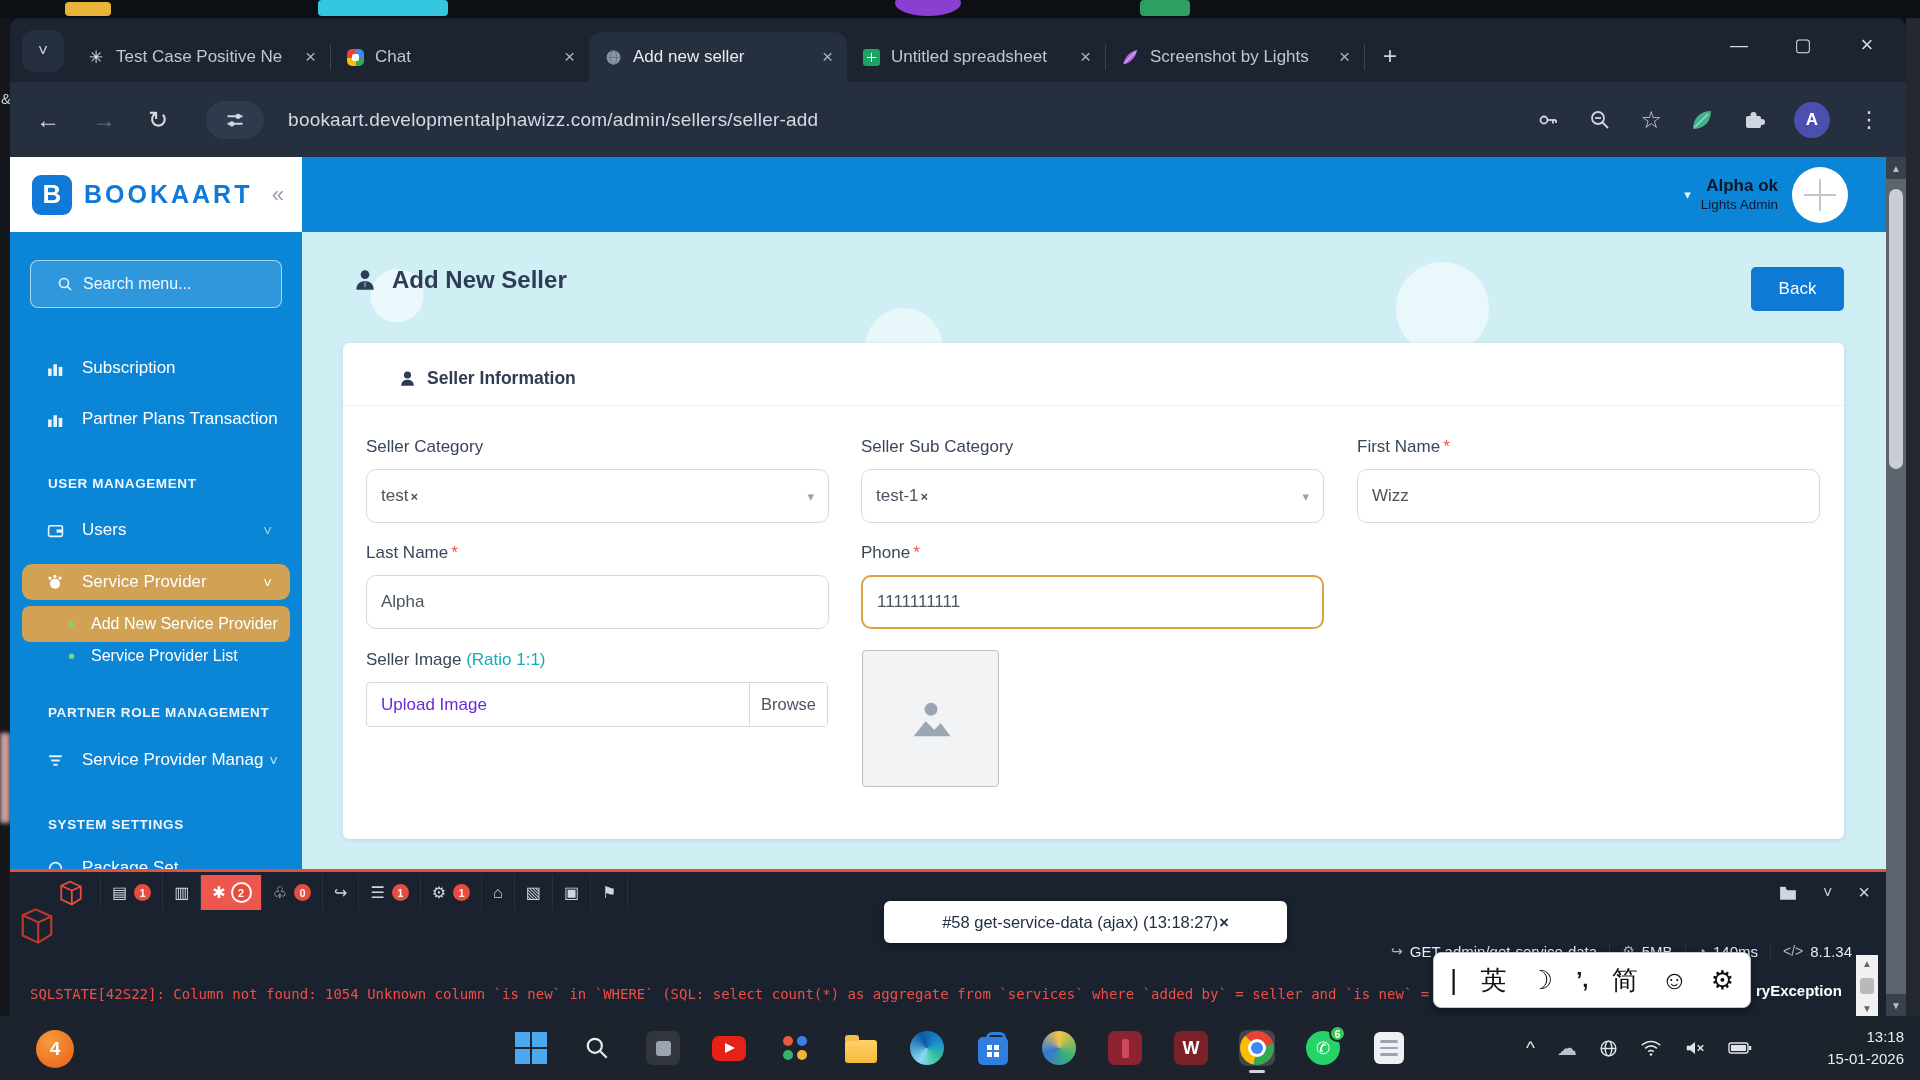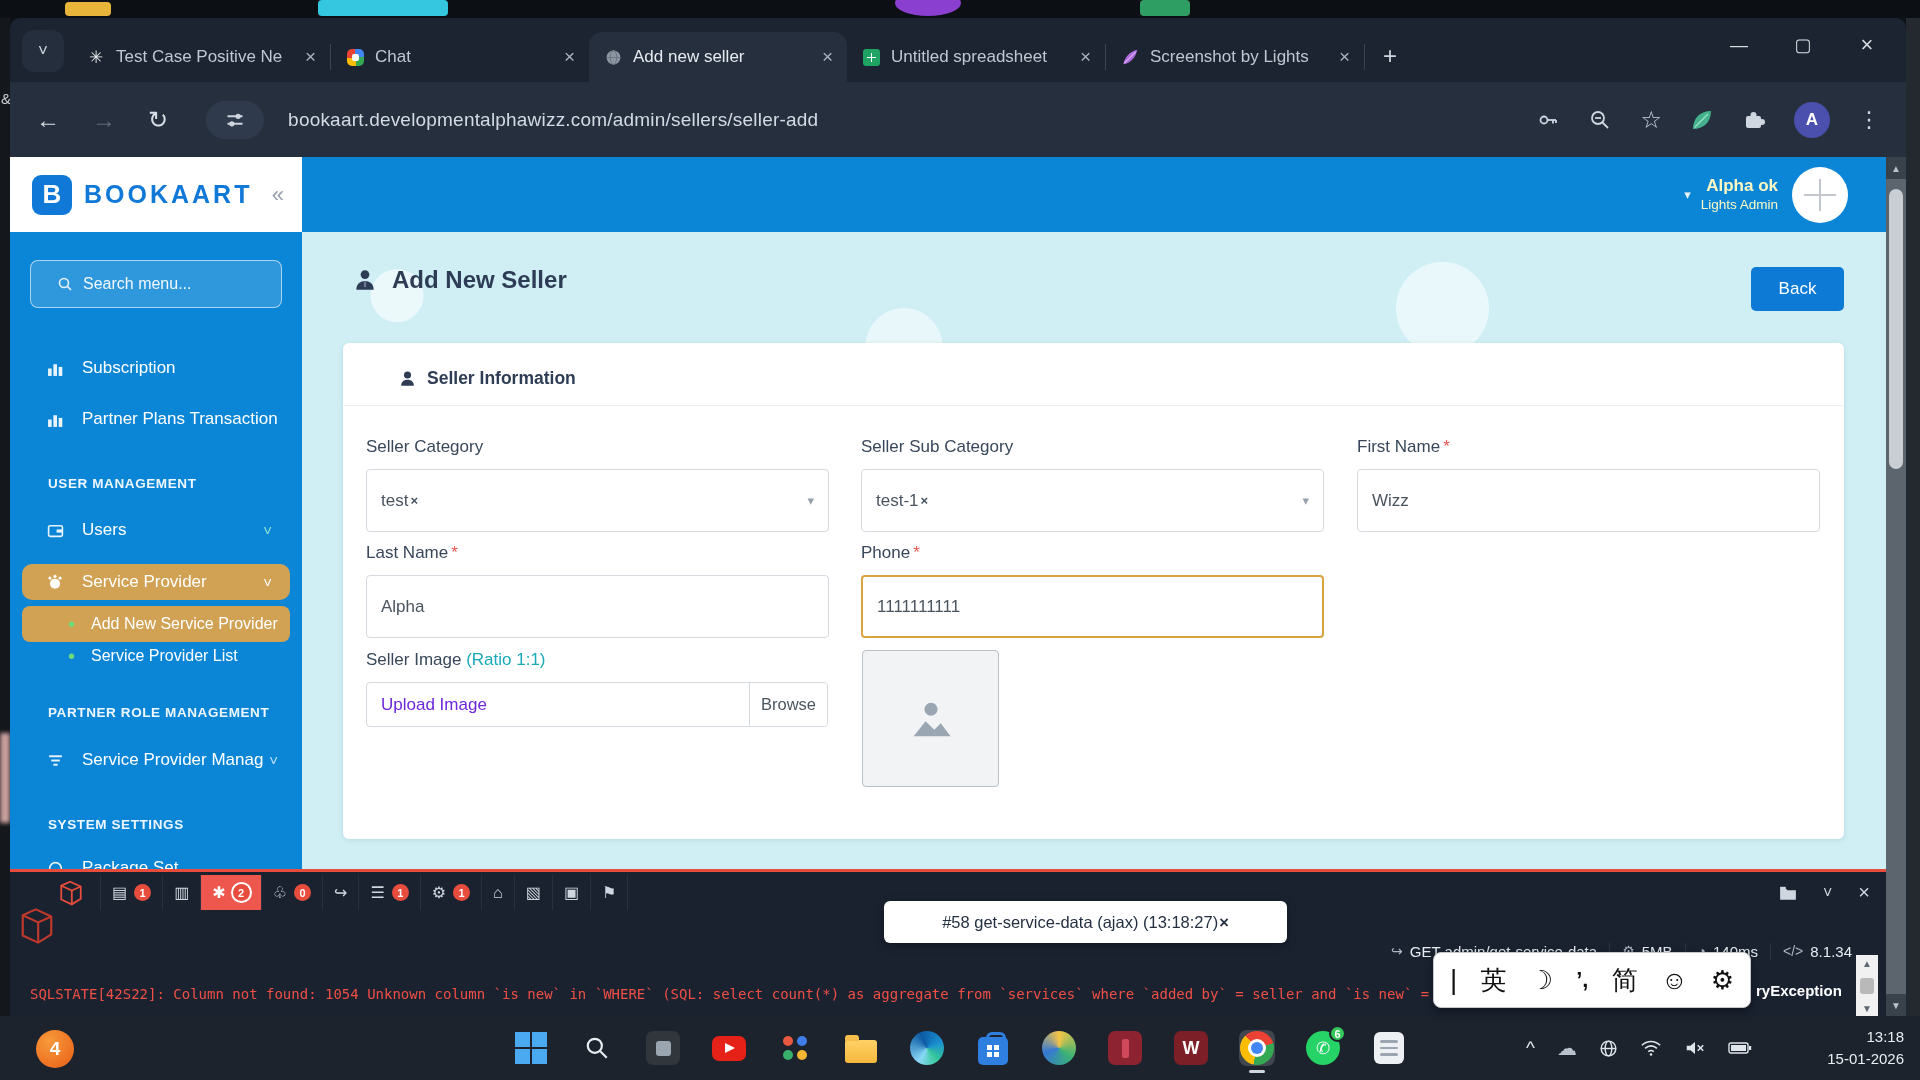--- a/index.html
+++ b/index.html
@@ -44,21 +44,21 @@
   .tb-ico{color:#cfd6e0;font-size:21px;display:flex;align-items:center}
   .avatar-a{width:36px;height:36px;border-radius:50%;background:#4b4fae;color:#fff;font-size:17px;font-weight:bold;display:flex;align-items:center;justify-content:center}
 
   
   #logo-row{position:absolute;left:10px;top:157px;width:292px;height:75px;background:#fff;display:flex;align-items:center;padding:0 18px 0 22px}
   .logo-mark{width:40px;height:40px;border-radius:9px;background:#1079d8;color:#fff;font-weight:bold;font-size:26px;display:flex;align-items:center;justify-content:center}
   .logo-text{color:#1079d8;font-size:25px;font-weight:bold;letter-spacing:3px;margin-left:12px}
   .collapse{margin-left:auto;color:#97a1af;font-size:22px}
   #header-bar{position:absolute;left:302px;top:157px;width:1584px;height:75px;background:#0b86d7;display:flex;align-items:center;justify-content:flex-end;padding-right:38px}
   .hdr-caret{color:#eaf4fd;font-size:13px;margin-right:10px}
-  .hdr-names{text-align:right;color:#fef9c3;line-height:1.25}
+  .hdr-names{text-align:right;color:#0f172a;line-height:1.25}
   .hdr-name{font-size:17px;font-weight:bold}
   .hdr-role{font-size:13.5px}
   .hdr-avatar{width:56px;height:56px;border-radius:50%;background:#fff;margin-left:14px;position:relative;overflow:hidden}
   .hdr-avatar::after{content:"";position:absolute;inset:12px;background:
     linear-gradient(0deg,transparent 46%,#98a2ac 46% 54%,transparent 54%),
     linear-gradient(90deg,transparent 46%,#98a2ac 46% 54%,transparent 54%);opacity:.6}
 
   
   #sidebar{position:absolute;left:10px;top:232px;width:292px;height:637px;background:#0b86d7;overflow:hidden}
   #side-search{position:absolute;left:20px;top:28px;width:252px;height:48px;border:1px solid rgba(255,255,255,.6);background:rgba(255,255,255,.15);border-radius:8px;display:flex;align-items:center;padding:0 26px;gap:10px;color:#f2f8fd;font-size:16px}
@@ -81,21 +81,21 @@
   #page-head{position:absolute;left:50px;top:34px;display:flex;align-items:center;gap:14px;color:#2e3d55}
   #page-title{font-size:24px;font-weight:bold}
   #back-btn{position:absolute;left:1449px;top:35px;width:93px;height:44px;background:#0d7bd6;color:#fff;font-size:17px;border-radius:5px;display:flex;align-items:center;justify-content:center}
   #card{position:absolute;left:41px;top:111px;width:1501px;height:496px;background:#fff;border-radius:6px;box-shadow:0 1px 5px rgba(30,60,90,.12)}
   #card-head{position:absolute;left:55px;top:18px;height:34px;display:flex;align-items:center;gap:10px;color:#2e3d55;font-size:17.5px;font-weight:bold}
   #card-rule{position:absolute;left:0;top:62px;width:1501px;height:1px;background:#eef1f4}
   .fgroup{position:absolute;width:463px}
   .flabel{font-size:17px;color:#38475a;margin-bottom:12px}
   .req{color:#e8564f;margin-left:3px}
   .ratio{color:#19aab8}
-  .fbox{height:63px;border:1px solid #d4dae0;border-radius:4px;background:#fff;display:flex;align-items:center;padding:8px 14px;font-size:17px;color:#4a5560}
+  .fbox{height:54px;border:1px solid #d4dae0;border-radius:10px;background:#fff;display:flex;align-items:center;padding:8px 14px;font-size:17px;color:#4a5560}
   .fbox.focus-orange{border:2px solid #d9a43f}
   .tagx{font-size:13px;font-weight:bold;margin-left:2px;color:#42505e}
   .sel-caret{margin-left:auto;color:#98a2ac;font-size:13px}
   .upload-group{display:flex;height:45px;border:1px solid #d4dae0;border-radius:4px;overflow:hidden;background:#fff}
   .upload-text{flex:1;display:flex;align-items:center;padding:0 14px;font-size:17px;color:#6d28d9}
   .browse{width:78px;border-left:1px solid #d4dae0;display:flex;align-items:center;justify-content:center;font-size:16.5px;color:#4a5560;background:#fff}
   #img-box{position:absolute;left:519px;top:307px;width:137px;height:137px;background:#f1f3f5;border:1px solid #b9c0c8;border-radius:4px;display:flex;align-items:center;justify-content:center}
 
   
   #pg-scroll{position:absolute;left:1886px;top:157px;width:20px;height:859px;background:#5c646e}

